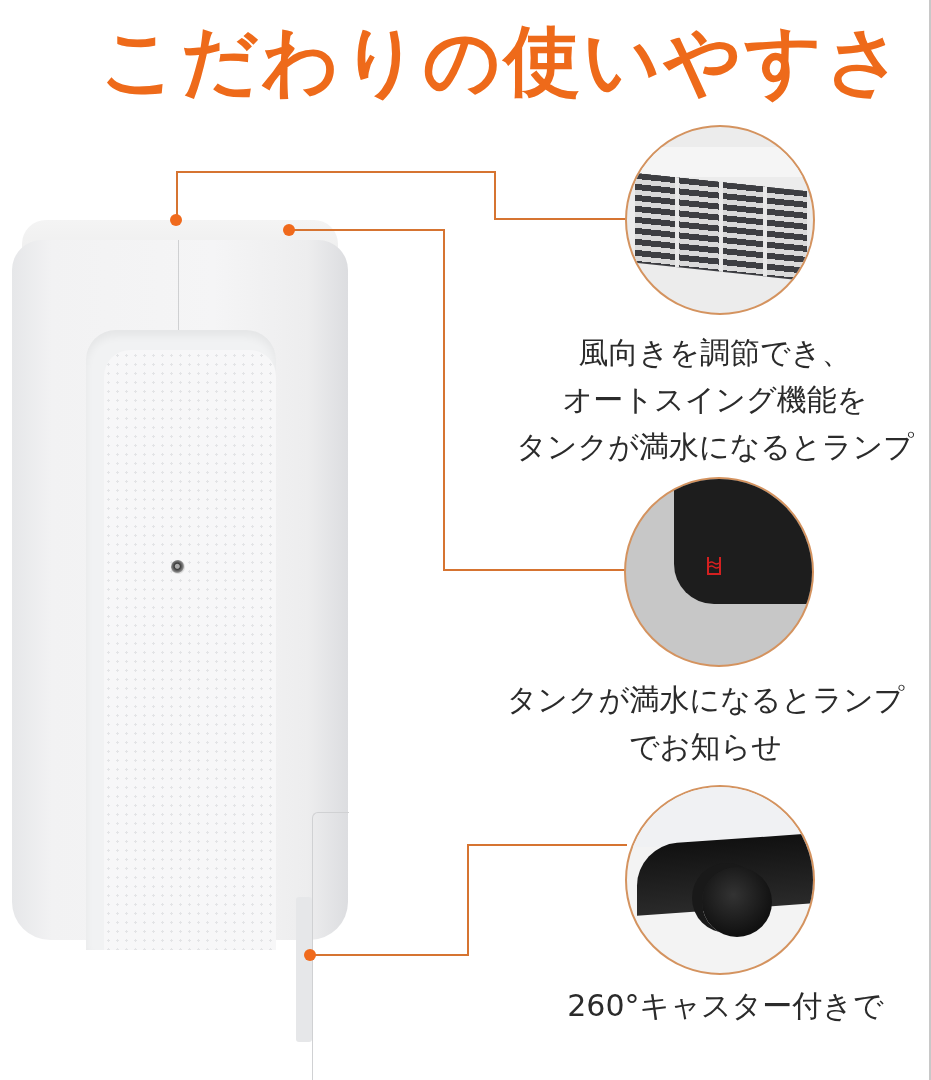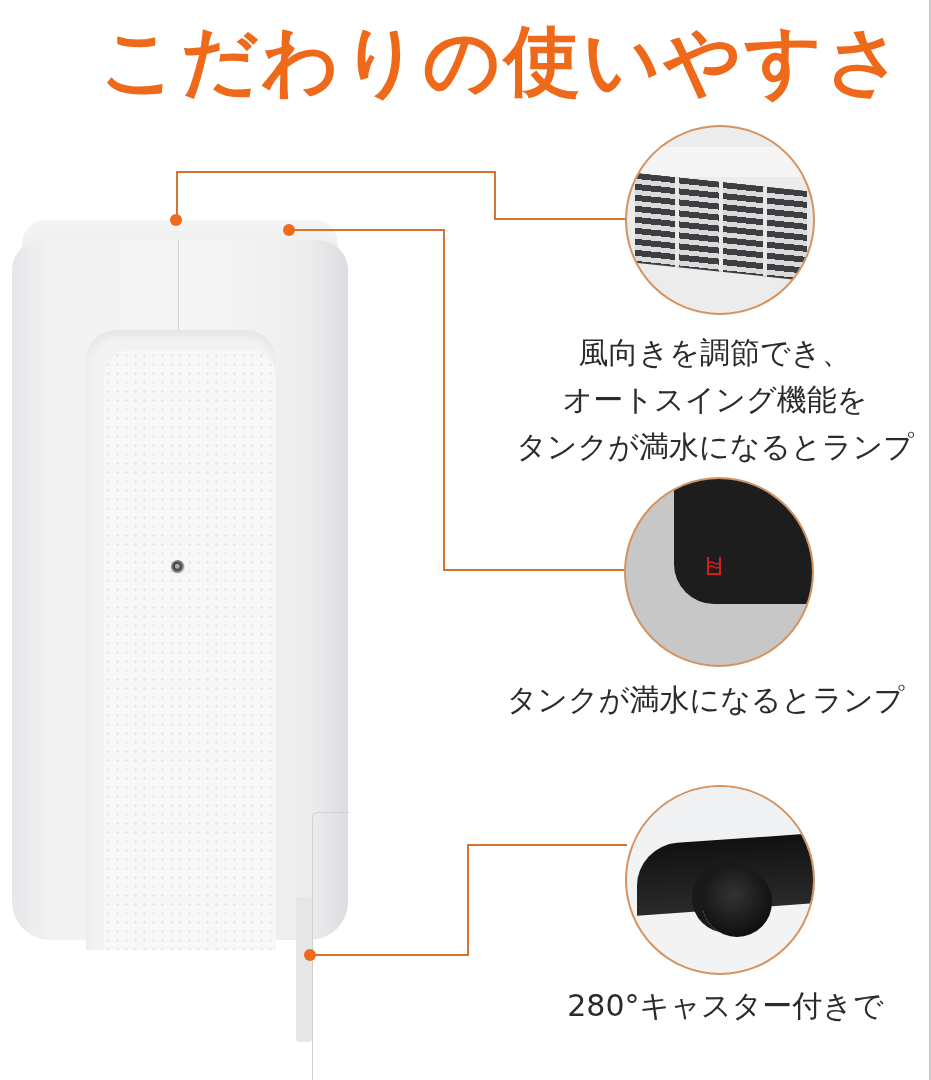--- a/index.html
+++ b/index.html
@@ -144,22 +144,23 @@
 
 <div class="circle c-lamp">
   <div class="panel"></div>
 </div>
 <svg class="lamp-icon" style="position:absolute;left:706px;top:556px;" width="16" height="20" viewBox="0 0 16 20">
   <path d="M2 1 V18 H14 V1" fill="none" stroke="#d42020" stroke-width="2"></path>
   <path d="M3 7 q2.5 -2 5 0 t5 0 M3 11 q2.5 -2 5 0 t5 0" fill="none" stroke="#d42020" stroke-width="1.5"></path>
 </svg>
 <div class="caption cap-2">
   <div>タンクが満水になるとランプ</div>
+  <div>でお知らせ</div>
 </div>
 
 <div class="circle c-caster">
   <div class="top"></div>
   <div class="housing"></div>
   <div class="wheel-big"></div>
 </div>
 <div class="caption cap-3">
-  <div>280°キャスター付きで</div>
+  <div>260°キャスター付きで</div>
 </div>
 
 </body></html>

